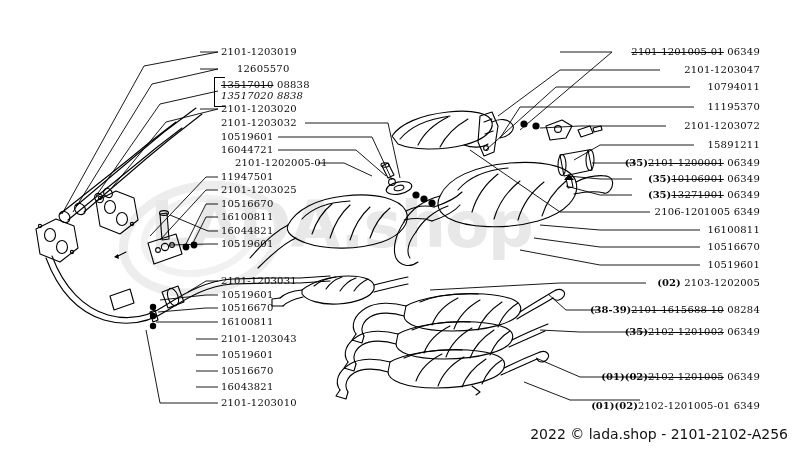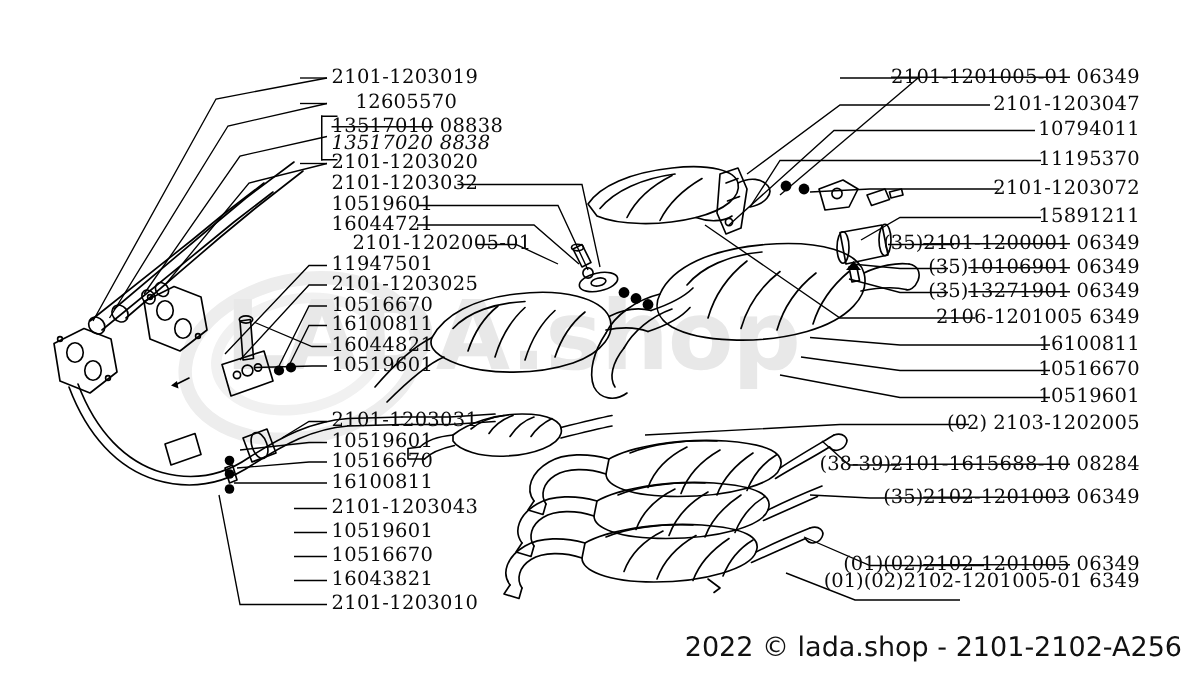--- a/index.html
+++ b/index.html
@@ -46,50 +46,50 @@
   #drawing{z-index:2;}
   #drawing line,#drawing path,#drawing polyline,#drawing polygon,#drawing ellipse,#drawing circle,#drawing rect{
     vector-effect:non-scaling-stroke;
   }
 
   
   #labels{z-index:4;}
   .lbl{
     position:absolute;
     font-family:"DejaVu Serif", serif;
-    font-size:13px;
+    font-size:10px;
     line-height:11px;
     letter-spacing:0.2px;
     white-space:nowrap;
     color:#0a0a0a;
   }
   .lbl.left{text-align:left;}
   .lbl.right{}
   .strike{text-decoration:line-through;text-decoration-thickness:1.2px;}
-  .pre{letter-spacing:0px;}
+  .pre{letter-spacing:0px;font-weight:bold;}
   .suf{letter-spacing:0.2px;}
 
   
   #leaders{z-index:3;}
 
   
   #numbox{
     position:absolute;
     z-index:4;
     border:1.2px solid #000;
     border-right:none;
   }
 
   
   #footer{
     position:absolute;
     right:12px;bottom:8px;
     z-index:6;
     font-family:"DejaVu Sans", sans-serif;
-    font-size:18px;
+    font-size:14px;
     color:#111;
     white-space:nowrap;
   }
 </style>
 </head>
 <body>
 
 <div id="sheet">
 
   <div id="watermark">
@@ -419,18 +419,18 @@
       <div class="lbl right" style="top: 173px; right: 40px;"><span class="pre">(35)</span><span class="strike">10106901</span><span class="suf"> 06349</span></div>
       <div class="lbl right" style="top: 189px; right: 40px;"><span class="pre">(35)</span><span class="strike">13271901</span><span class="suf"> 06349</span></div>
       <div class="lbl right" style="top: 206px; right: 40px;"><span>2106-1201005</span><span class="suf"> 6349</span></div>
       <div class="lbl right" style="top: 224px; right: 40px;"><span>16100811</span></div>
       <div class="lbl right" style="top: 241px; right: 40px;"><span>10516670</span></div>
       <div class="lbl right" style="top: 259px; right: 40px;"><span>10519601</span></div>
       <div class="lbl right" style="top: 277px; right: 40px;"><span class="pre">(02) </span><span>2103-1202005</span></div>
       <div class="lbl right" style="top: 304px; right: 40px;"><span class="pre">(38-39)</span><span class="strike">2101-1615688-10</span><span class="suf"> 08284</span></div>
       <div class="lbl right" style="top: 326px; right: 40px;"><span class="pre">(35)</span><span class="strike">2102-1201003</span><span class="suf"> 06349</span></div>
       <div class="lbl right" style="top: 371px; right: 40px;"><span class="pre">(01)(02)</span><span class="strike">2102-1201005</span><span class="suf"> 06349</span></div>
-      <div class="lbl right" style="top: 382px; right: 40px;"><span class="pre">(01)(02)</span><span>2102-1201005-01</span><span class="suf"> 6349</span></div>
+      <div class="lbl right" style="top: 400px; right: 40px;"><span class="pre">(01)(02)</span><span>2102-1201005-01</span><span class="suf"> 6349</span></div>
     </div>
 
   <div id="footer">2022 © lada.shop - 2101-2102-A256</div>
 
 </div>
 
 </body></html>

